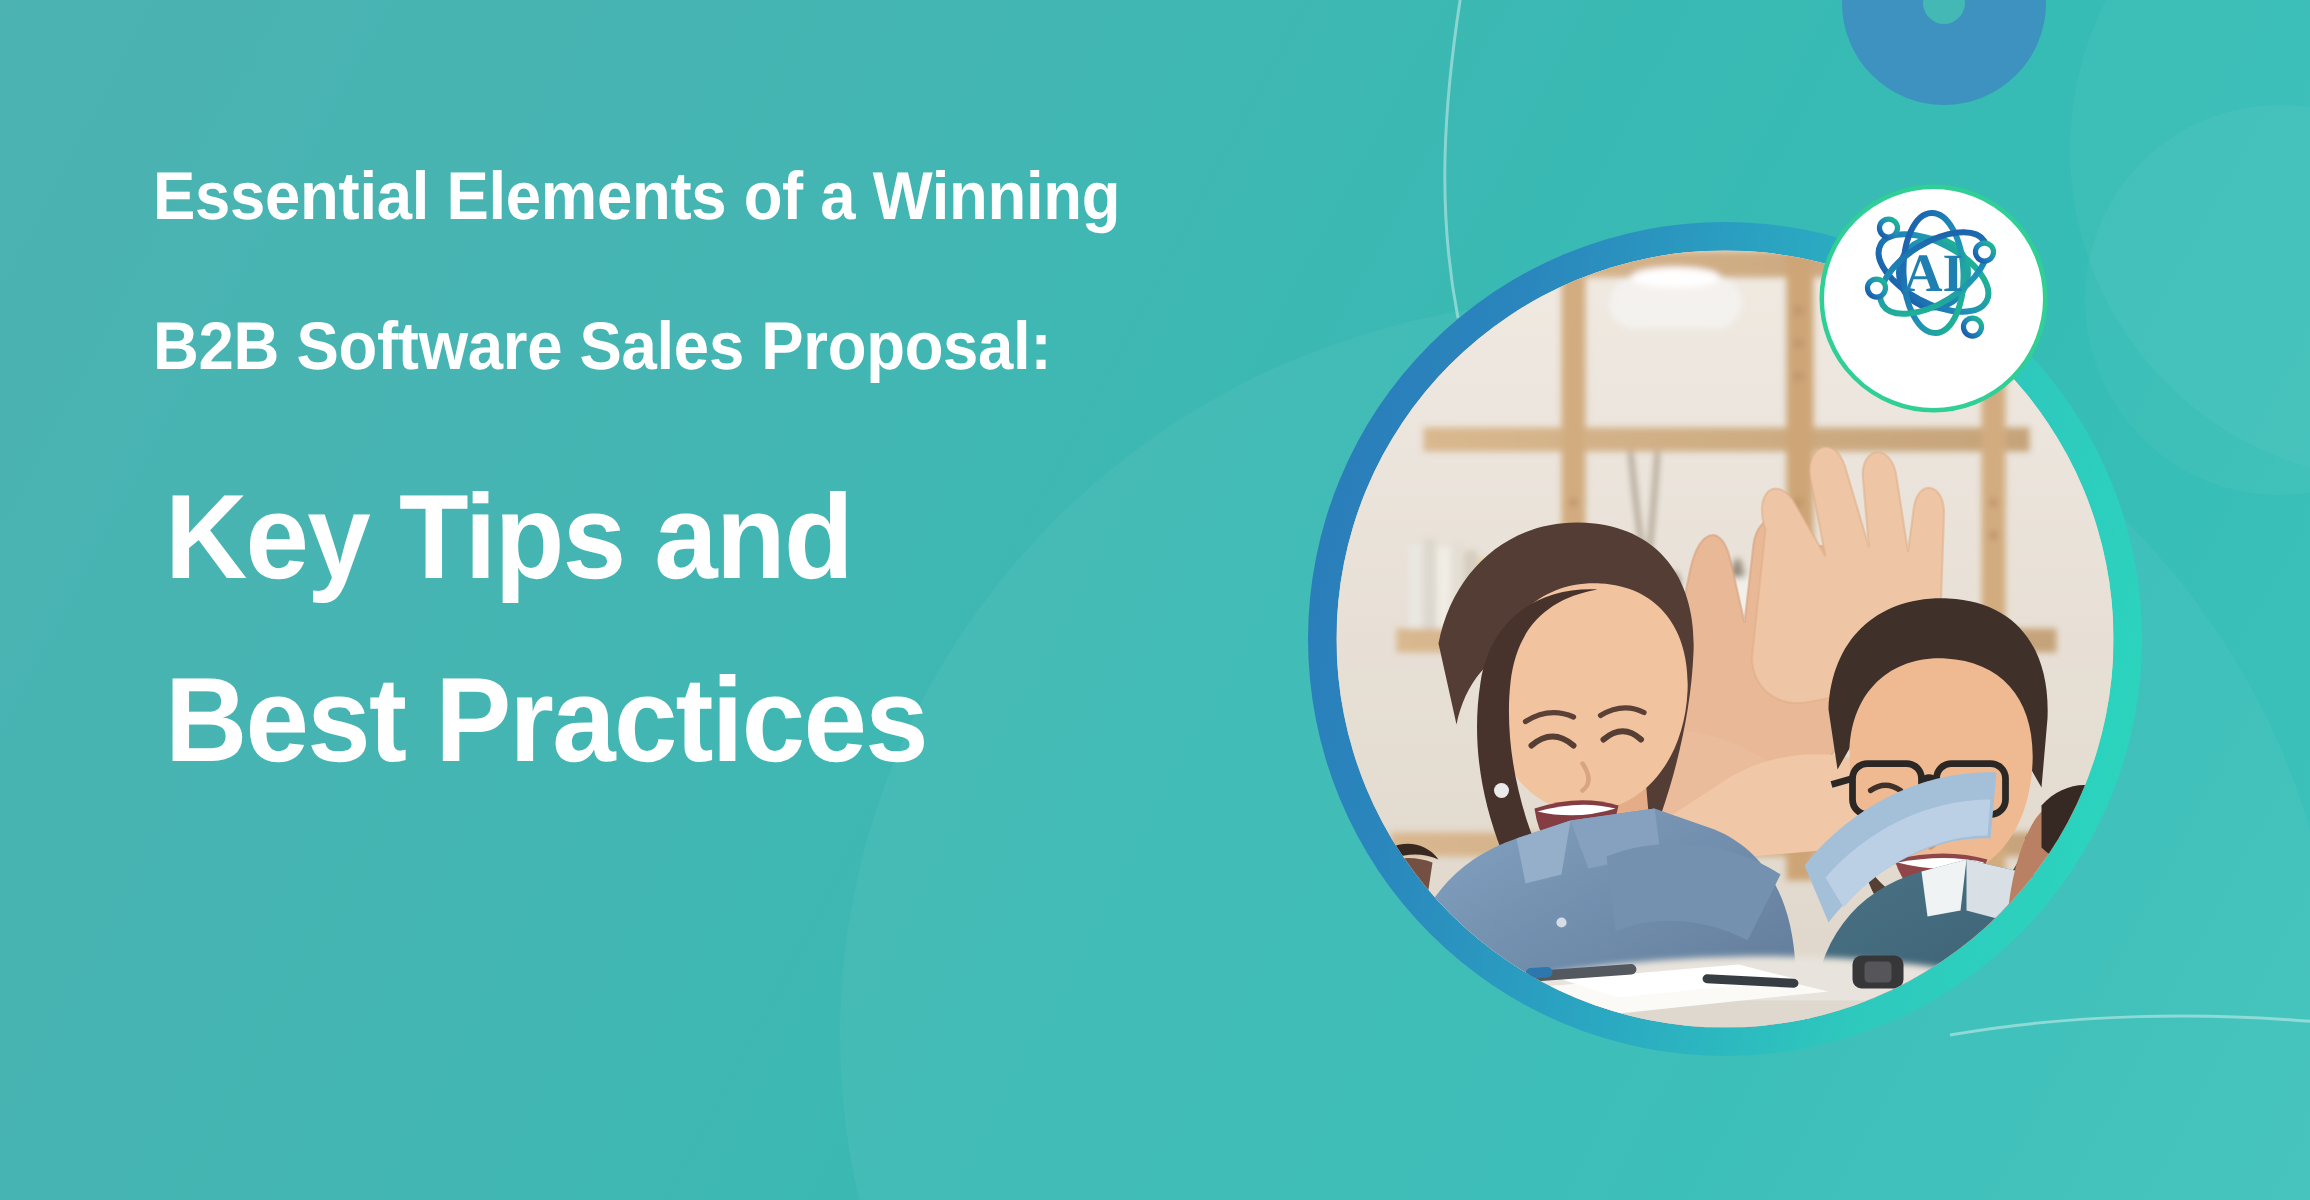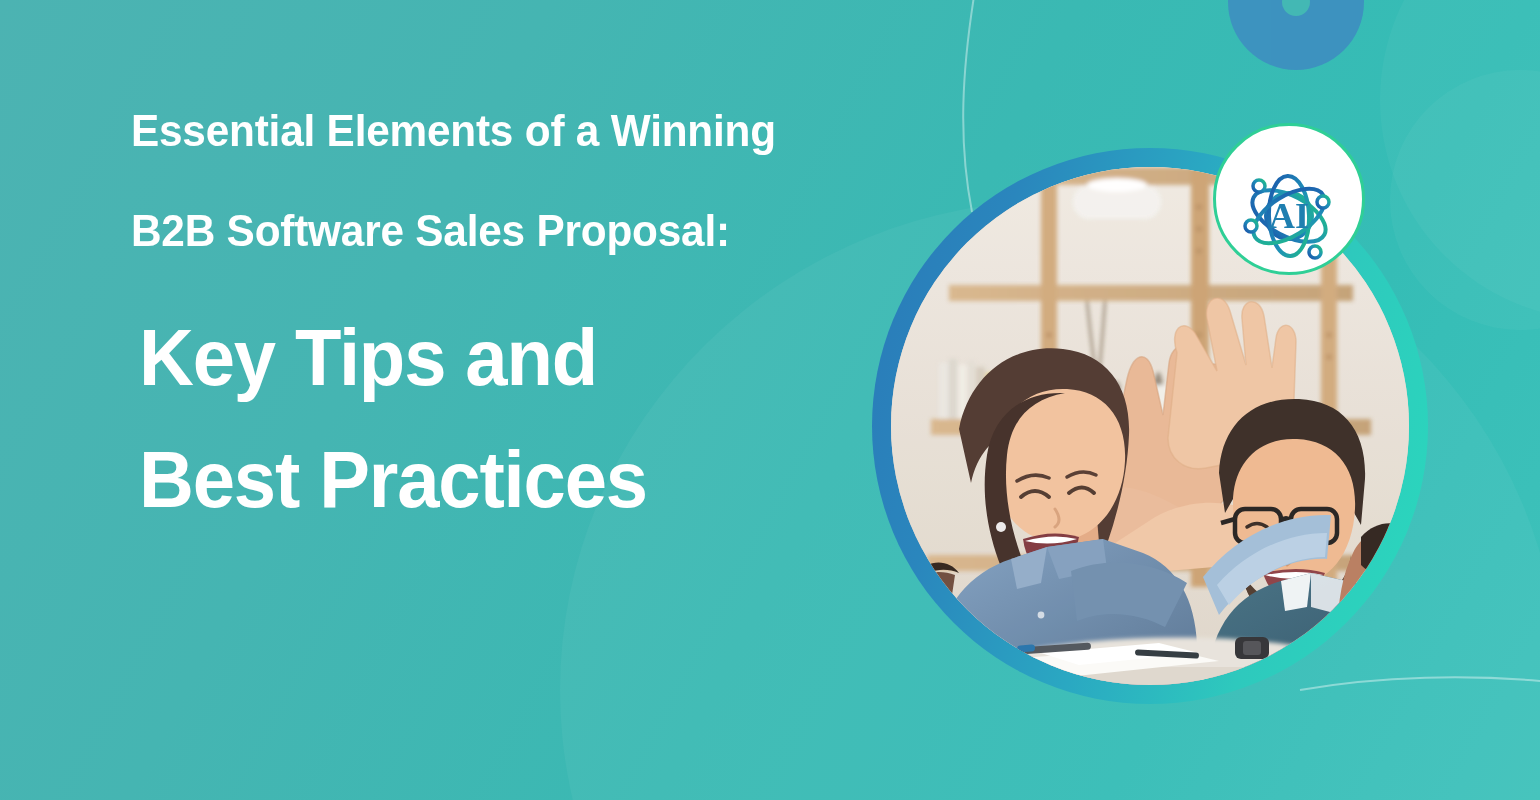--- a/index.html
+++ b/index.html
@@ -75,21 +75,20 @@
 
   .hairline { position: absolute; inset: 0; }
 
   
   .content {
     position: absolute;
     left: 102px;
     top: 0;
     width: 860px;
     height: 800px;
-    margin-left: 29px;
   }
 
   .subtitle {
     color: #ffffff;
     font-family: "Liberation Sans", sans-serif;
     font-weight: 700;
     font-size: 45px;
     line-height: 1.0;
     letter-spacing: -0.2px;
     white-space: nowrap;
@@ -155,21 +154,21 @@
     position: absolute;
     left: 1213px;
     top: 123px;
     width: 152px;
     height: 152px;
     border-radius: 50%;
     background: #ffffff;
     border: 3px solid #2fcf96;
     box-sizing: border-box;
     display: flex;
-    align-items: flex-end;
+    align-items: flex-start;
     justify-content: center;
   }
   .ai-badge svg { display: block; }
 </style>
 </head>
 <body>
 
 <div class="banner">
 
   <div class="bg-layer">

